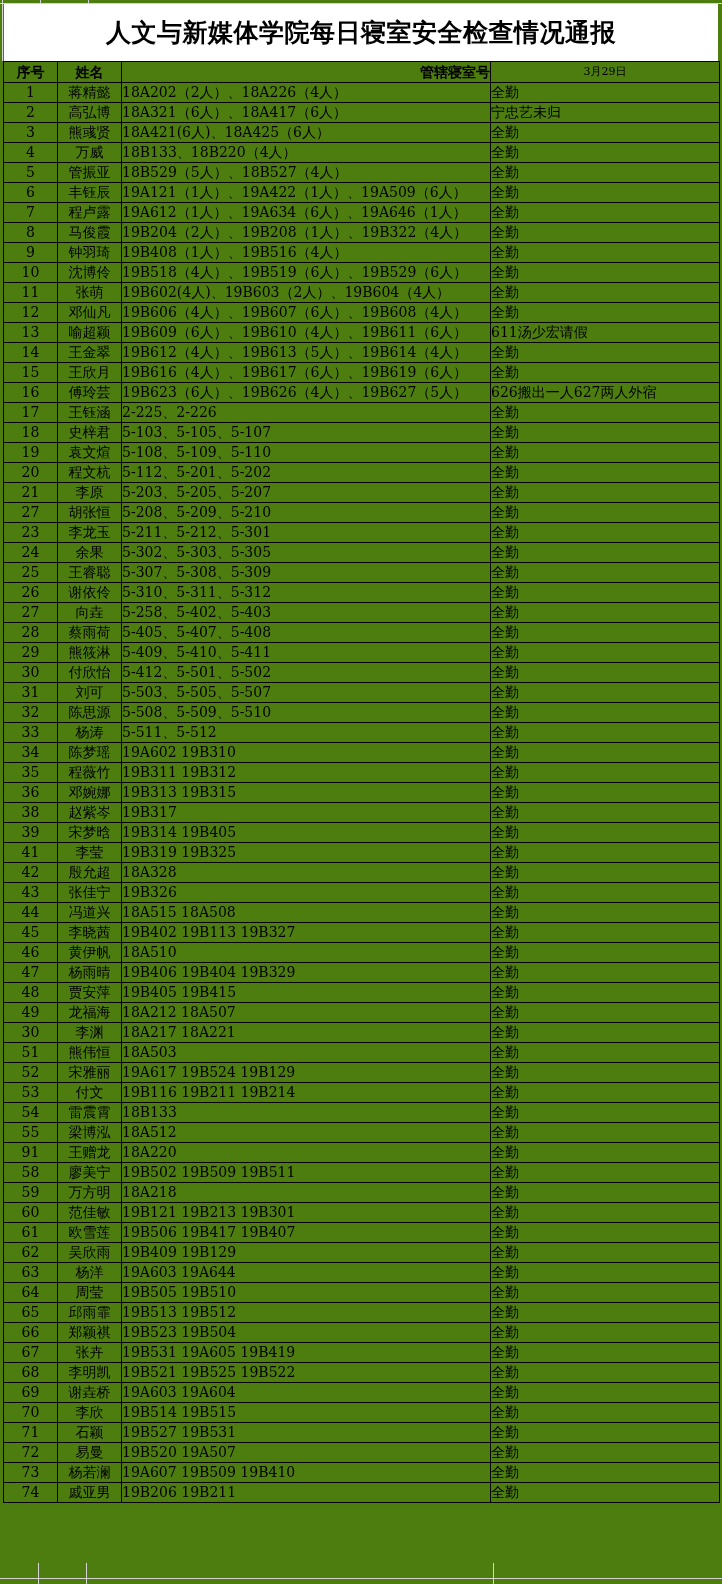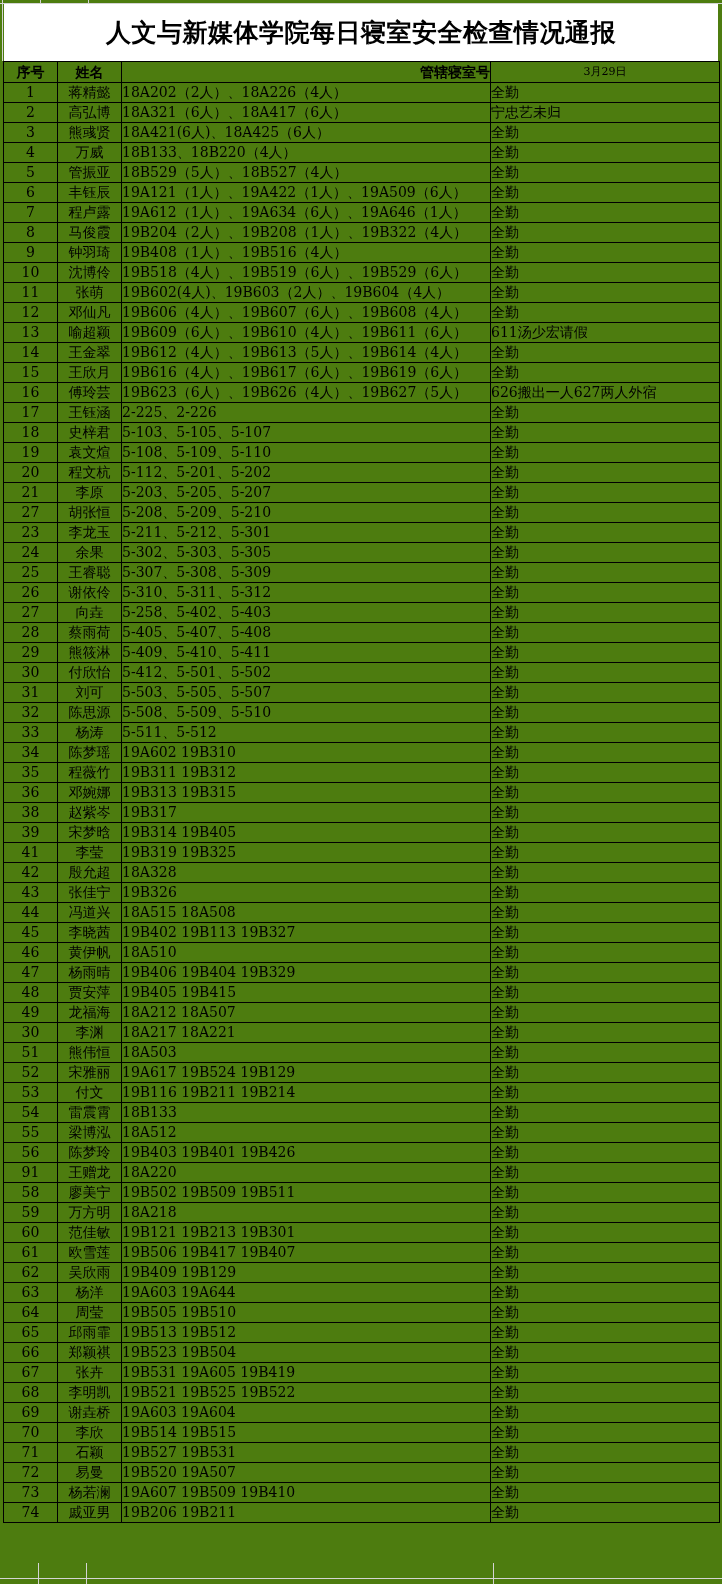--- a/index.html
+++ b/index.html
@@ -433,26 +433,20 @@
           <td class="cell-rooms">18B133</td>
           <td class="cell-status">全勤</td>
         </tr>
         <tr>
           <td class="cell-index">55</td>
           <td class="cell-name">梁博泓</td>
           <td class="cell-rooms">18A512</td>
           <td class="cell-status">全勤</td>
         </tr>
         <tr>
-          <td class="cell-index">56</td>
-          <td class="cell-name">陈梦玲</td>
-          <td class="cell-rooms">19B403 19B401 19B426</td>
-          <td class="cell-status">全勤</td>
-        </tr>
-        <tr>
           <td class="cell-index">91</td>
           <td class="cell-name">王赠龙</td>
           <td class="cell-rooms">18A220</td>
           <td class="cell-status">全勤</td>
         </tr>
         <tr>
           <td class="cell-index">58</td>
           <td class="cell-name">廖美宁</td>
           <td class="cell-rooms">19B502 19B509 19B511</td>
           <td class="cell-status">全勤</td>

